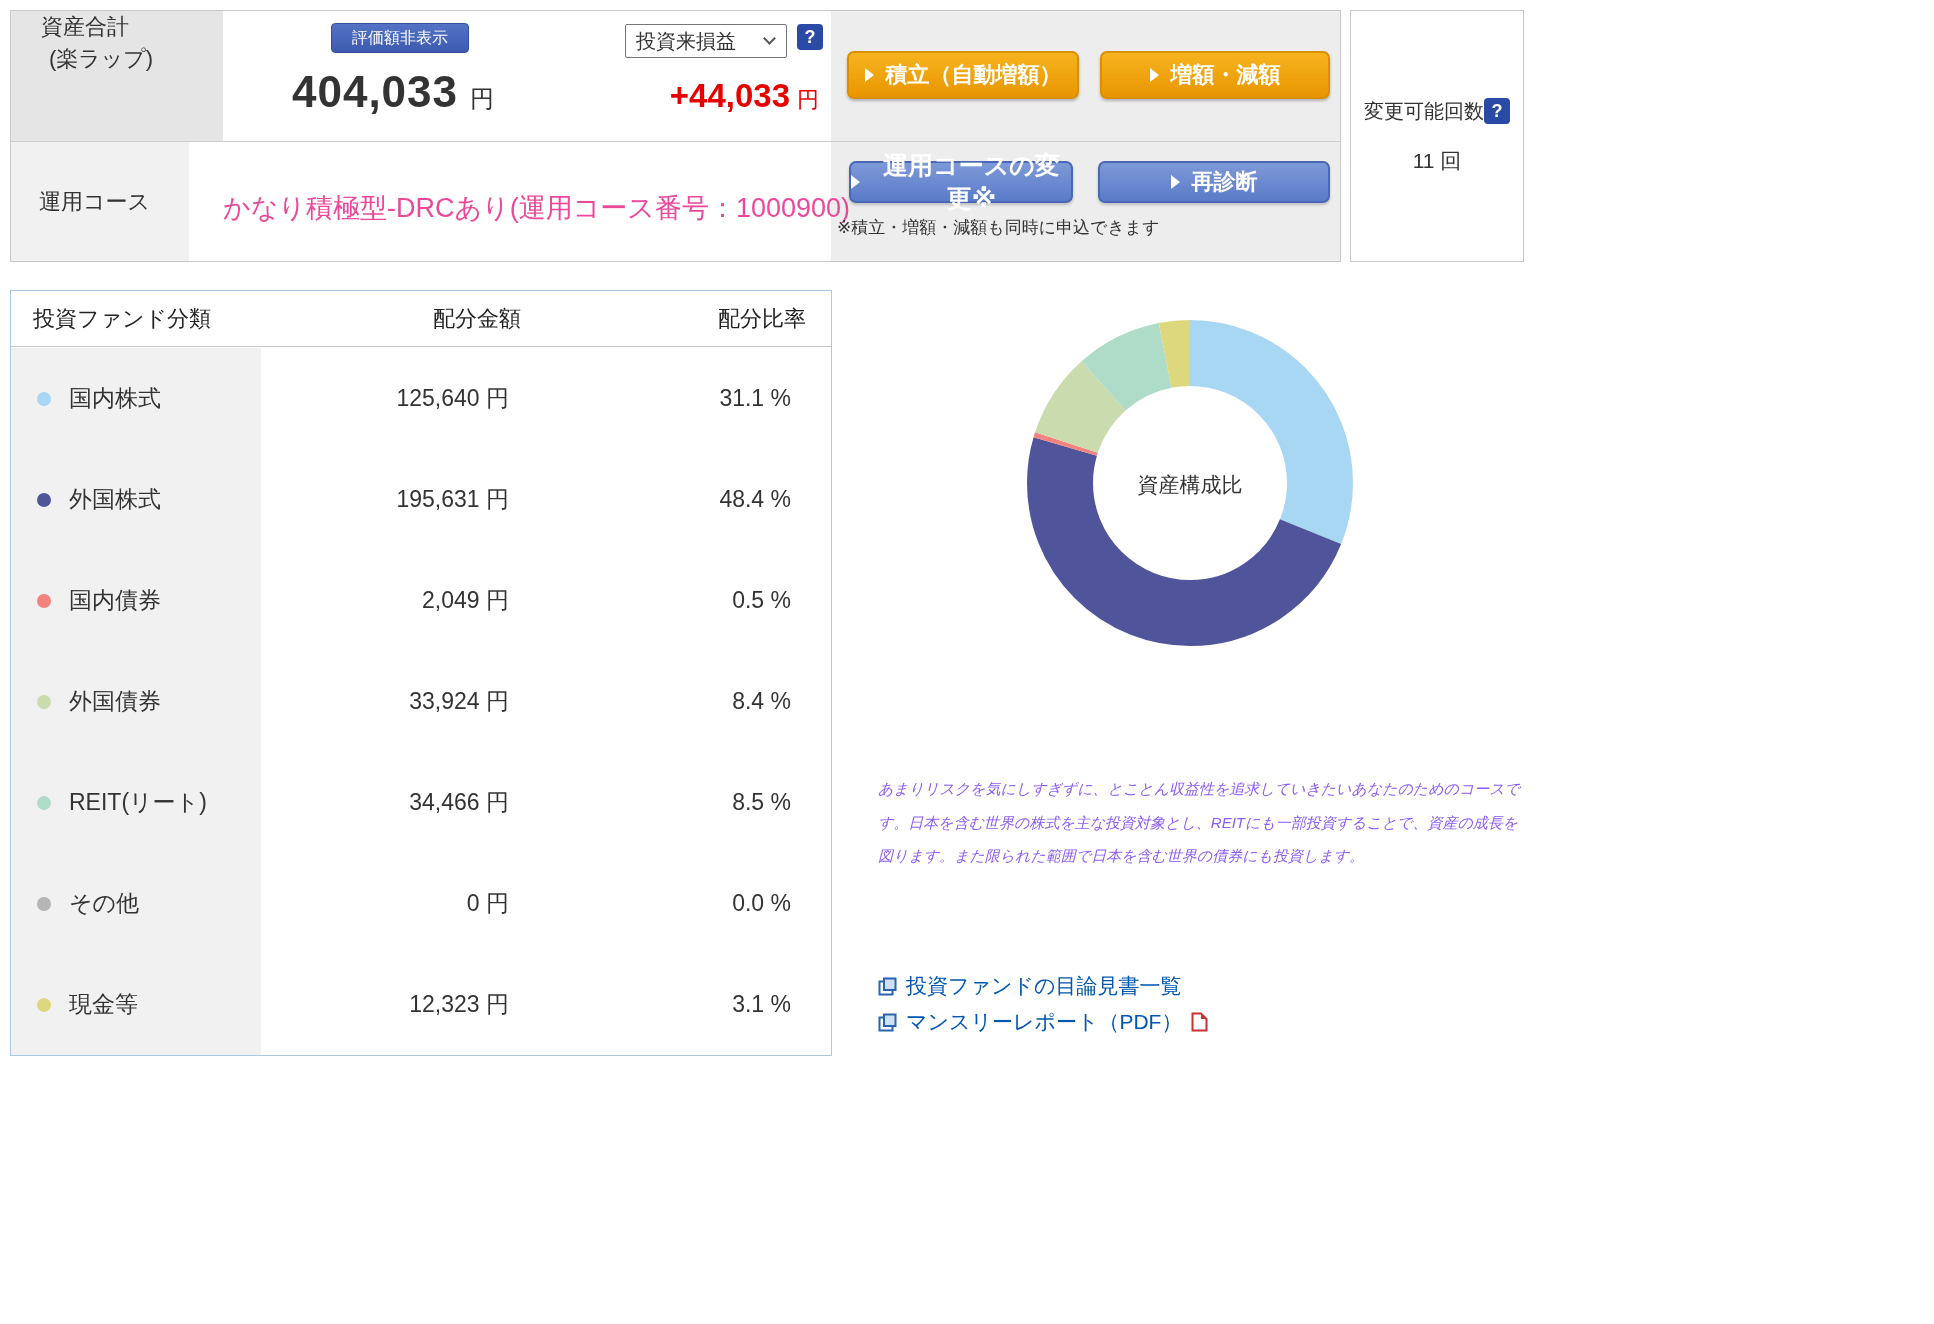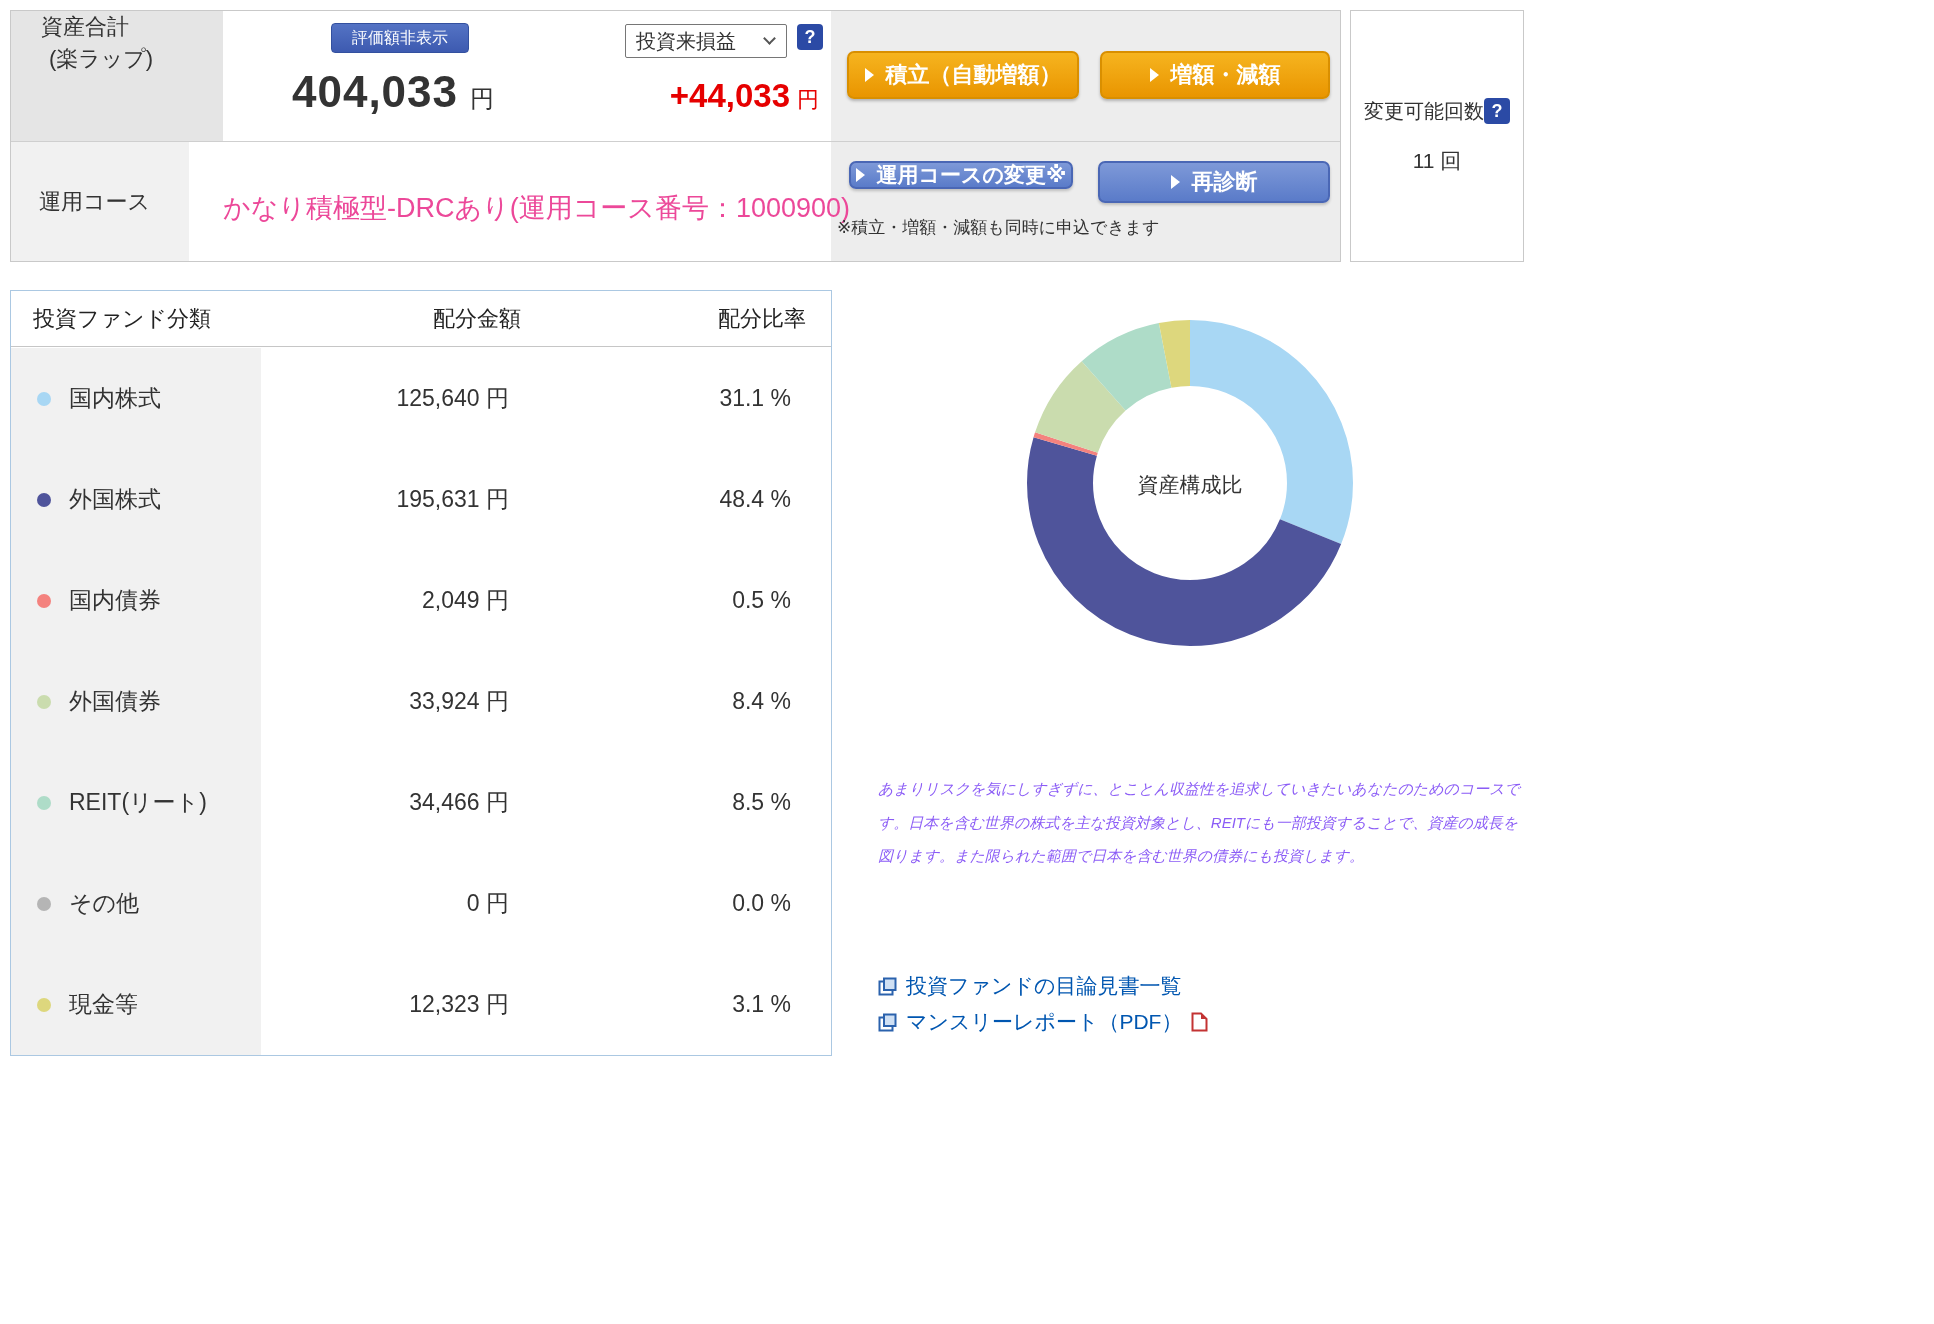--- a/index.html
+++ b/index.html
@@ -42,21 +42,21 @@
   .pl-amount .num { font-size:33px; font-weight:bold; }
   .pl-amount .unit { font-size:22px; margin-left:7px; }
 
   .btn { position:absolute; display:flex; align-items:center; justify-content:center; gap:12px;
          color:#fff; font-weight:bold; font-size:22px; border-radius:7px; cursor:pointer; font-family:inherit; }
   .btn .tri { width:0; height:0; border-left:9px solid #fff; border-top:7px solid transparent; border-bottom:7px solid transparent; flex:none; }
   .btn-orange { background:linear-gradient(180deg,#f6b41f,#e99500); border:2px solid #d98f00; box-shadow:0 2px 3px rgba(0,0,0,.25); }
   .btn-blue { background:linear-gradient(180deg,#7e99d8,#5a7bc9); border:2px solid #4a67b5; box-shadow:0 2px 3px rgba(0,0,0,.2); }
   .btn-tsumitate { left:836px; top:40px; width:232px; height:48px; }
   .btn-zougen { left:1089px; top:40px; width:230px; height:48px; }
-  .btn-course { left:838px; top:150px; width:224px; height:28px; font-size:21px; }
+  .btn-course { left:838px; top:150px; width:224px; height:42px; font-size:25px; }
   .btn-rediag { left:1087px; top:150px; width:232px; height:42px; }
 
   .course-value { position:absolute; left:212px; top:179px; font-size:27px; color:#ec4899;text-align:right; }
   .top-note { position:absolute; left:826px; top:205px; font-size:17px; color:#333; }
 
   .cc-label-row { display:flex; align-items:center; font-size:20px; color:#333; }
   .cc-value { font-size:21px; color:#333; }
 
   .table-panel { left:10px; top:290px; width:822px; height:766px; border:1px solid #abc8e2; }
   .t-header { position:relative; z-index:1; display:flex; height:56px; align-items:center;

